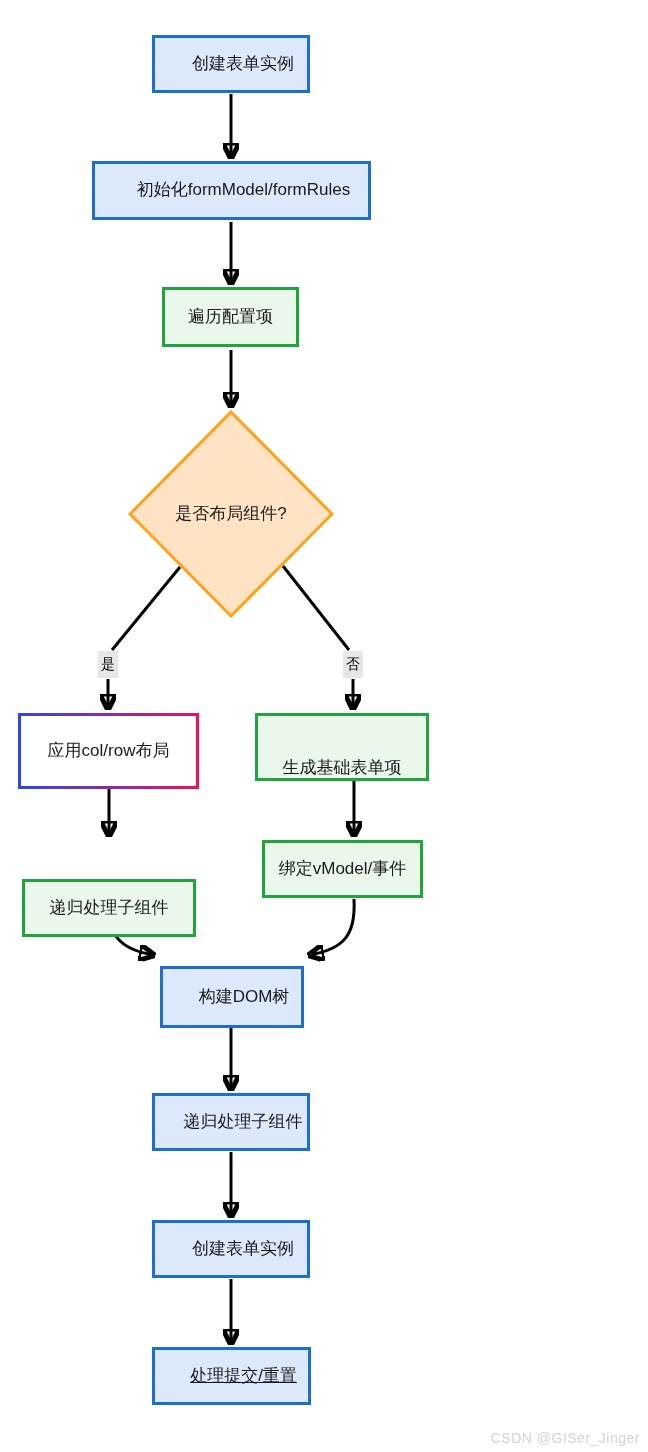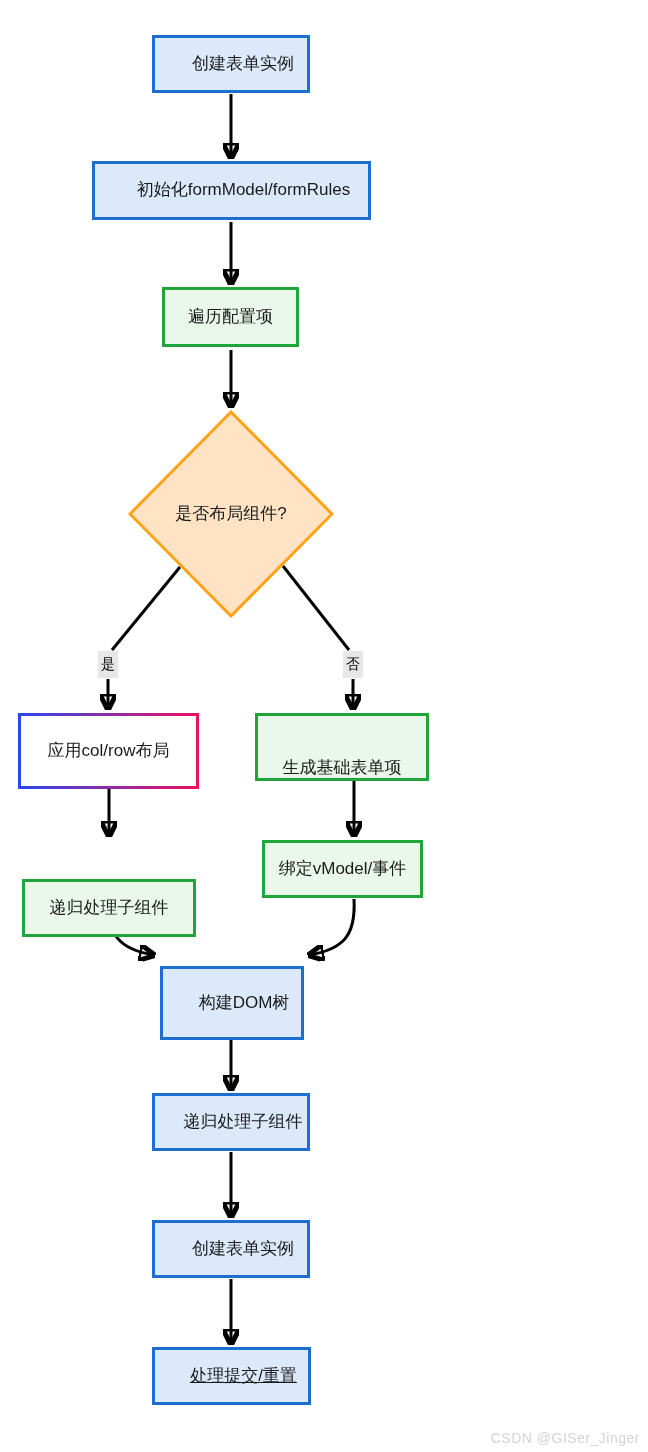--- a/index.html
+++ b/index.html
@@ -141,21 +141,21 @@
   </div>
 
   <div class="node node-green" style="left:22px; top:840px; width:174px; height:58px;margin-top:39px;">
     <span>递归处理子组件</span>
   </div>
 
   <div class="node node-green" style="left:262px; top:840px; width:161px; height:58px;">
     <span>绑定vModel/事件</span>
   </div>
 
-  <div class="node node-blue" style="left:160px; top:966px; width:144px; height:74px;">
+  <div class="node node-blue" style="left:160px; top:966px; width:144px; height:62px;">
     <span>构建DOM树</span>
   </div>
 
   <div class="node node-blue" style="left:152px; top:1093px; width:158px; height:58px;">
     <span>递归处理子组件</span>
   </div>
 
   <div class="node node-blue" style="left:152px; top:1220px; width:158px; height:58px;">
     <span>创建表单实例</span>
   </div>

